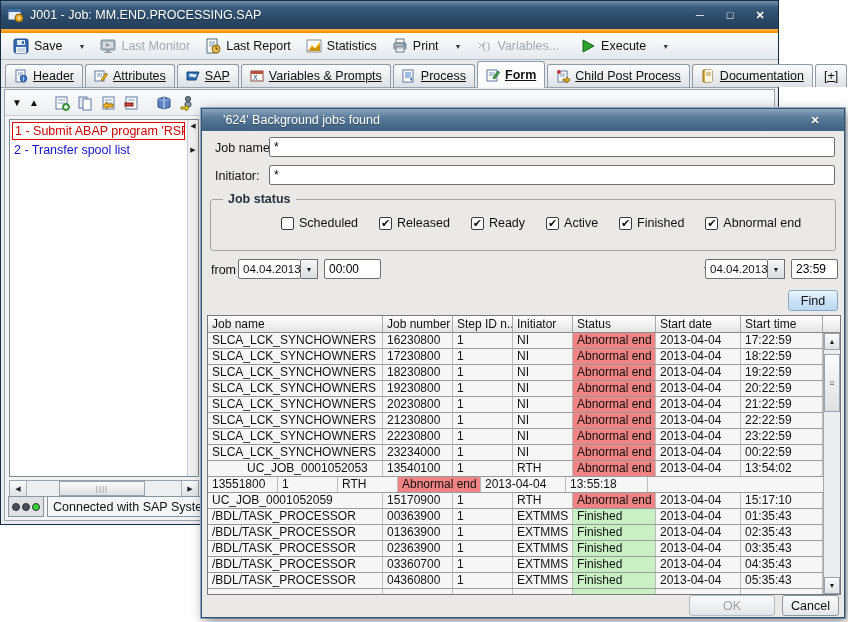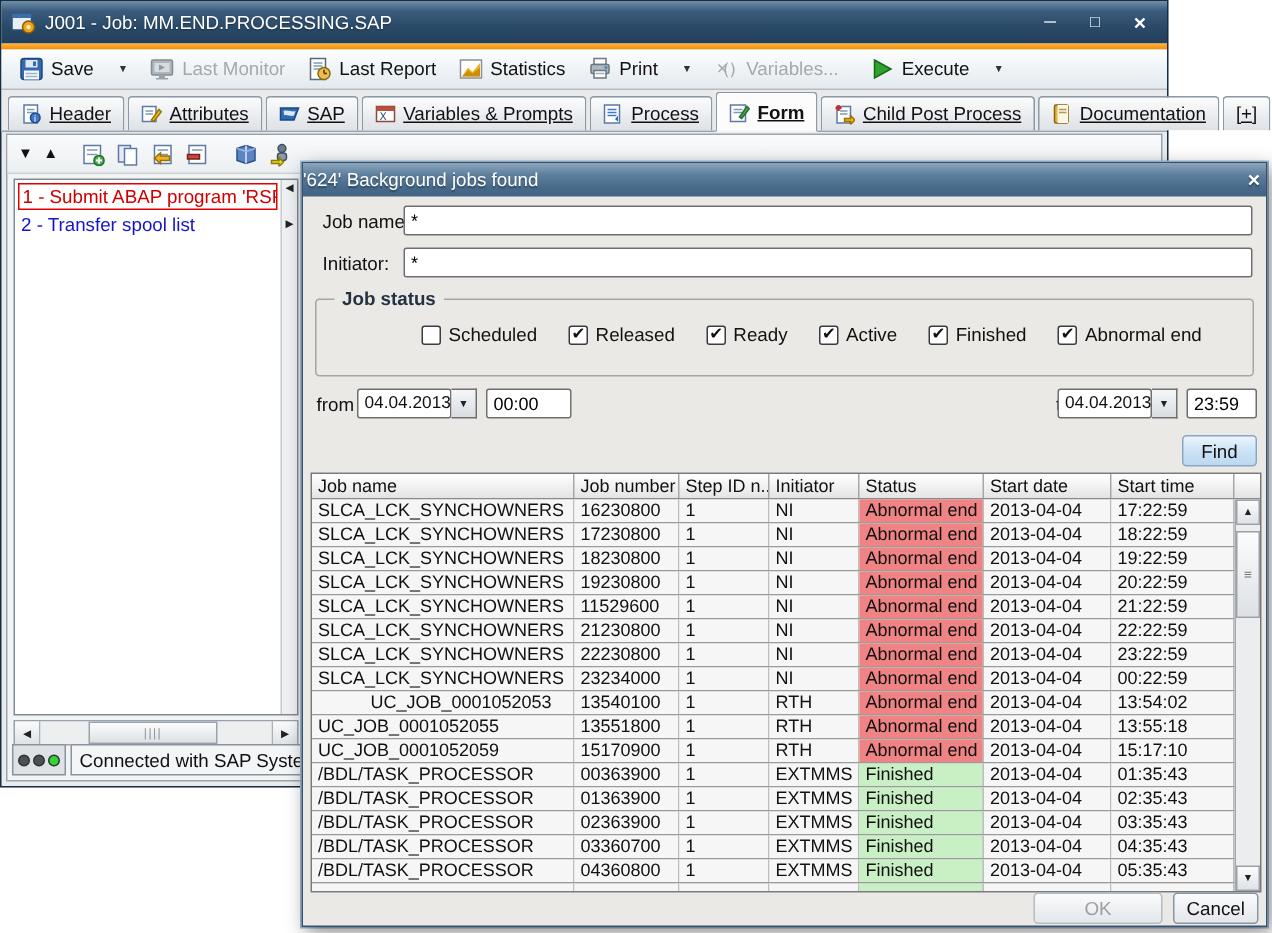--- a/index.html
+++ b/index.html
@@ -59,21 +59,21 @@
   .lights{width:36px;border:1px solid #8b949c;background:#dfe2e5;display:flex;align-items:center;
     justify-content:center;gap:2px;}
   .light{width:8px;height:8px;border-radius:50%;border:1px solid #2e3338;background:#4a5056;}
   .light.green{background:#35d435;}
   .status-text{flex:1;border:1px solid #8b949c;background:#f4f5f6;display:flex;align-items:center;
     padding:0 5px;font-size:12.5px;white-space:nowrap;overflow:hidden;}
 
   
   #dialog{position:absolute;left:201px;top:108px;width:644px;height:510px;z-index:10;
     border:1px solid #36526e;background:#ebe9e6;box-shadow:3px 4px 12px rgba(0,0,0,.45),0 0 0 1px #9dbdd8;}
-  .dlg-title{height:22px;display:flex;align-items:center;justify-content:space-between;padding:0 0;
+  .dlg-title{height:22px;display:flex;align-items:center;justify-content:space-between;padding:0 21px;
     background:linear-gradient(180deg,#8ba6bd 0%,#5d7e9c 35%,#476a8a 75%,#416485 100%);
     color:#fff;font-size:12.5px;text-shadow:0 1px 1px rgba(0,0,0,.35);}
   .dlg-close{font-size:11px;font-weight:bold;width:16px;text-align:center;}
   .dlg-body{position:relative;height:486px;}
   .flabel{position:absolute;left:13px;font-size:12.5px;}
   .tinput{position:absolute;height:20px;border:1px solid #707070;border-radius:2px;background:#fff;
     font-family:"Liberation Sans",sans-serif;font-size:12px;padding:0 4px;}
   .groupbox{position:absolute;left:8px;top:68px;width:626px;height:52px;border:1px solid #a5a5a5;
     border-radius:3px;}
   .legend{position:absolute;top:-8px;left:12px;background:#ebe9e6;padding:0 5px;font-weight:bold;
@@ -499,21 +499,21 @@
               <span class="tcell" style="width: 175px;">SLCA_LCK_SYNCHOWNERS</span>
               <span class="tcell" style="width: 70px;">19230800</span>
               <span class="tcell" style="width: 60px;">1</span>
               <span class="tcell" style="width: 60px;">NI</span>
               <span class="tcell" style="width: 83px; background: rgb(240, 132, 132);">Abnormal end</span>
               <span class="tcell" style="width: 85px;">2013-04-04</span>
               <span class="tcell" style="width: 82px;">20:22:59</span>
             </div>
             <div class="trow">
               <span class="tcell" style="width: 175px;">SLCA_LCK_SYNCHOWNERS</span>
-              <span class="tcell" style="width: 70px;">11529600</span>
+              <span class="tcell" style="width: 70px;">20230800</span>
               <span class="tcell" style="width: 60px;">1</span>
               <span class="tcell" style="width: 60px;">NI</span>
               <span class="tcell" style="width: 83px; background: rgb(240, 132, 132);">Abnormal end</span>
               <span class="tcell" style="width: 85px;">2013-04-04</span>
               <span class="tcell" style="width: 82px;">21:22:59</span>
             </div>
             <div class="trow">
               <span class="tcell" style="width: 175px;">SLCA_LCK_SYNCHOWNERS</span>
               <span class="tcell" style="width: 70px;">21230800</span>
               <span class="tcell" style="width: 60px;">1</span>
@@ -543,21 +543,20 @@
             <div class="trow">
               <span class="tcell" style="width: 175px; padding-left: 39px;">UC_JOB_0001052053</span>
               <span class="tcell" style="width: 70px;">13540100</span>
               <span class="tcell" style="width: 60px;">1</span>
               <span class="tcell" style="width: 60px;">RTH</span>
               <span class="tcell" style="width: 83px; background: rgb(240, 132, 132);">Abnormal end</span>
               <span class="tcell" style="width: 85px;">2013-04-04</span>
               <span class="tcell" style="width: 82px;">13:54:02</span>
             </div>
             <div class="trow">
-              <span class="tcell" style="width: 175px;">UC_JOB_0001052055</span>
               <span class="tcell" style="width: 70px;">13551800</span>
               <span class="tcell" style="width: 60px;">1</span>
               <span class="tcell" style="width: 60px;">RTH</span>
               <span class="tcell" style="width: 83px; background: rgb(240, 132, 132);">Abnormal end</span>
               <span class="tcell" style="width: 85px;">2013-04-04</span>
               <span class="tcell" style="width: 82px;">13:55:18</span>
             </div>
             <div class="trow">
               <span class="tcell" style="width: 175px;">UC_JOB_0001052059</span>
               <span class="tcell" style="width: 70px;">15170900</span>

